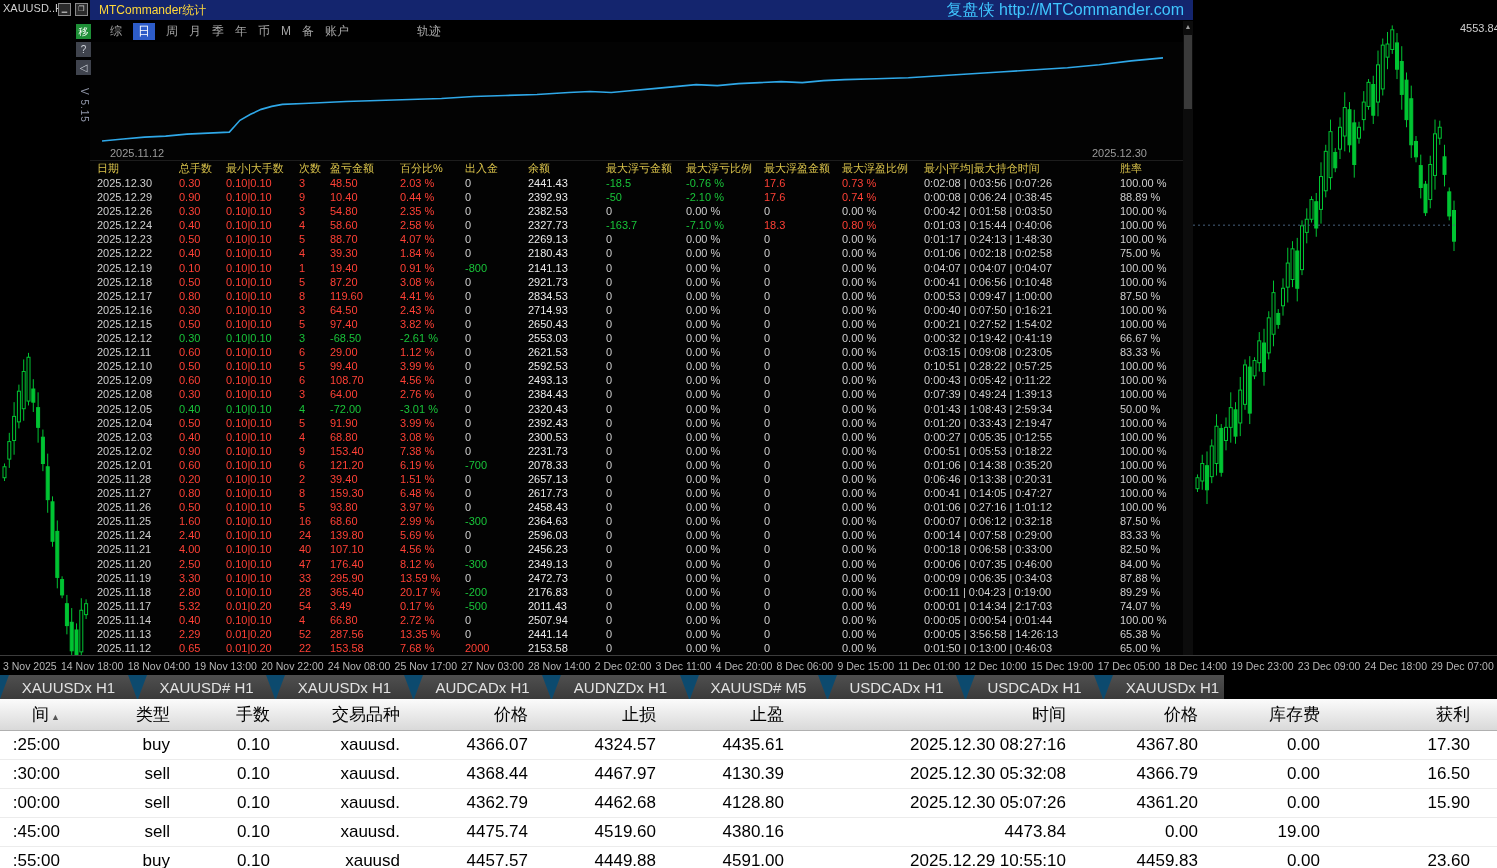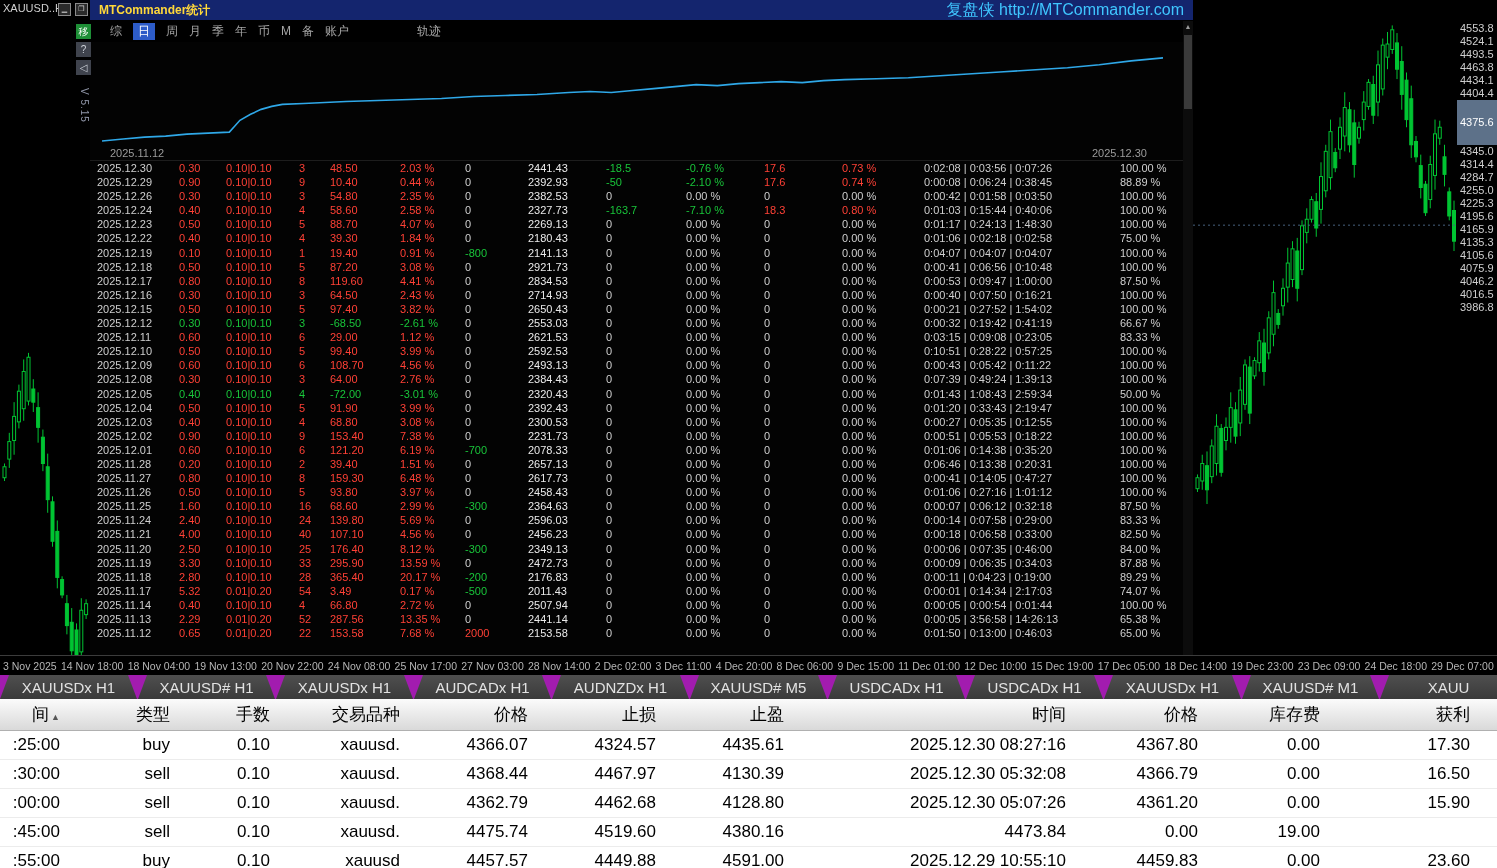--- a/index.html
+++ b/index.html
@@ -17,21 +17,21 @@
         font-size:7px;line-height:10px;text-align:center}
   #tools{left:76px;top:24px;display:flex;flex-direction:column;gap:3px;z-index:6}
   .tbtn{width:15px;height:15px;font-size:10px;display:flex;align-items:center;justify-content:center;cursor:pointer}
   .tbtn.green{background:#1e8f37;color:#fff}
   .tbtn.gray{background:#3f434d;color:#cfd3da}
   #version{left:79px;top:88px;writing-mode:vertical-rl;font-size:10px;color:#8e94a6;letter-spacing:1px;z-index:5}
 
   
   #panel{left:90px;top:0;width:1103px;height:655px;background:#030303;z-index:4}
   #titlebar{height:20px;background:#14256e;display:flex;justify-content:space-between;align-items:center;padding:0 9px}
-  #panel-title{color:#ffd83a;font-size:12px;font-weight:bold}
+  #panel-title{color:#ffd83a;font-size:12px;font-weight:normal}
   #panel-brand{color:#3fc6ff;font-size:16px}
   #menubar{height:22px;display:flex;align-items:center;gap:11px;padding-left:20px;font-size:12px;color:#a6a6a6;background:#000}
   .mi{cursor:pointer}
   .mi.active{background:#2d5cc8;color:#fff;padding:0 5px}
   .mspacer{width:46px}
   #chart{position:relative;height:118px;border-bottom:1px solid #1d1d1d}
   #plot{position:absolute;left:12px;right:30px;top:5px;bottom:14px}
   #plot svg{width:100%;height:100%;display:block}
   .chart-label{position:absolute;bottom:1px;font-size:11px;color:#9b9b9b}
   .cl-start{left:20px}.cl-end{right:46px}
@@ -40,31 +40,31 @@
   .sgrid{display:grid;grid-template-columns:82px 47px 73px 31px 70px 65px 63px 78px 80px 78px 78px 82px 196px 60px;padding-left:7px}
   .shead{height:15px;line-height:15px;color:#d9c24a}
   .srow{height:14.1px;line-height:14.1px}
   .r{color:#ff4136}.g{color:#19c53a}.n{color:#cfcfcf}.w{color:#eaeaea}
 
   #scroll{position:absolute;right:0;top:21px;width:10px;bottom:0;background:#0c0c0c}
   #scroll .up{height:12px;color:#9a9a9a;font-size:7px;text-align:center;line-height:12px;cursor:pointer}
   #scroll .thumb{position:absolute;top:14px;left:1px;width:8px;height:74px;background:#3a3a3a;cursor:pointer}
 
   
-  #axis{left:1457px;top:22px;width:40px;height:632px;display:flex;flex-direction:column;
+  #axis{left:1457px;top:22px;width:40px;height:632px;display:flex;flex-direction:row;
         font-size:11px;color:#cfcfcf;padding-left:3px;box-sizing:border-box;z-index:3}
   .tick{height:13px;line-height:13px}
   .tick.cur{background:#5d7189;color:#fff;margin-left:-3px;padding:16px 3px}
 
   
   #timeline{left:0;top:655px;width:1497px;height:20px;display:flex;justify-content:space-between;align-items:center;
             padding:0 3px;font-size:10.5px;color:#b5b5b5;border-top:1px solid #3c3c3c;background:#000;box-sizing:border-box;z-index:4}
 
   
-  #tabbar{left:0;top:675px;width:1497px;height:24px;background:#a21caf;display:flex;overflow:hidden;z-index:4}
+  #tabbar{left:0;top:675px;width:1224px;height:24px;background:#0c4a6e;display:flex;overflow:hidden;z-index:4}
   .tab{flex:0 0 137px;height:100%;display:flex;align-items:center;justify-content:center;font-size:15px;color:#e2e2e2;
        background:linear-gradient(#4f4f4f,#3a3a3a);clip-path:polygon(0 100%,9px 0,calc(100% - 9px) 0,100% 100%);
        margin-right:1px;cursor:pointer;white-space:nowrap}
 
   
   #orders{left:0;top:699px;width:1497px;height:169px;background:#fff;overflow:hidden;font-size:17px;color:#000;z-index:4}
   .ogrid{display:grid;grid-template-columns:70px 110px 100px 130px 128px 128px 128px 282px 132px 122px 150px;align-items:center}
   .ohead{height:31px;background:linear-gradient(#fbfbfb,#d9d9d9);border-bottom:1px solid #b0b0b0}
   .orow{height:28px;border-bottom:1px solid #ececec}
   .oc{text-align:right;padding-right:10px;white-space:nowrap;overflow:hidden}
@@ -257,20 +257,36 @@
   <div id="chart">
     <div id="plot">
       <svg viewBox="0 0 100 100" preserveAspectRatio="none">
           <polyline id="eqline" fill="none" stroke-width="1.6" vector-effect="non-scaling-stroke" stroke="#2fa8e8" points="0,95 2,93 4,91 6,90 8,88 10,87 12,86 12.5,80 13,74 14,68 15,63 16,60 17,58 19,57 21,56 23,55 26,54 29,53 32,52 35,50 38,49 41,48 44,46 46,45 48,46 50,44 52,42 54,40 56,38 58,39 60,37 62,36 64,35 66,36 68,34 70,33 73,32 76,31 79,29 82,27 85,25 88,23 91,21 94,18 97,14 100,11"></polyline>
         </svg>
     </div>
     <span class="chart-label cl-start">2025.11.12</span>
     <span class="chart-label cl-end">2025.12.30</span>
   </div>
   <div id="stats">
+    <div class="sgrid shead" id="stats-head">
+        <div>日期</div>
+        <div>总手数</div>
+        <div>最小|大手数</div>
+        <div>次数</div>
+        <div>盈亏金额</div>
+        <div>百分比%</div>
+        <div>出入金</div>
+        <div>余额</div>
+        <div>最大浮亏金额</div>
+        <div>最大浮亏比例</div>
+        <div>最大浮盈金额</div>
+        <div>最大浮盈比例</div>
+        <div>最小|平均|最大持仓时间</div>
+        <div>胜率</div>
+      </div>
     <div id="stats-body">
         <div class="sgrid srow">
           <div class="n">2025.12.30</div>
           <div class="r">0.30</div>
           <div class="r">0.10|0.10</div>
           <div class="r">3</div>
           <div class="r">48.50</div>
           <div class="r">2.03 %</div>
           <div class="n">0</div>
           <div class="w">2441.43</div>
@@ -694,21 +710,21 @@
           <div class="n">0.00 %</div>
           <div class="n">0</div>
           <div class="n">0.00 %</div>
           <div class="n">0:00:18 | 0:06:58 | 0:33:00</div>
           <div class="n">82.50 %</div>
         </div>
         <div class="sgrid srow">
           <div class="n">2025.11.20</div>
           <div class="r">2.50</div>
           <div class="r">0.10|0.10</div>
-          <div class="r">25</div>
+          <div class="r">47</div>
           <div class="r">176.40</div>
           <div class="r">8.12 %</div>
           <div class="g">-300</div>
           <div class="w">2349.13</div>
           <div class="n">0</div>
           <div class="n">0.00 %</div>
           <div class="n">0</div>
           <div class="n">0.00 %</div>
           <div class="n">0:00:06 | 0:07:35 | 0:46:00</div>
           <div class="n">84.00 %</div>

